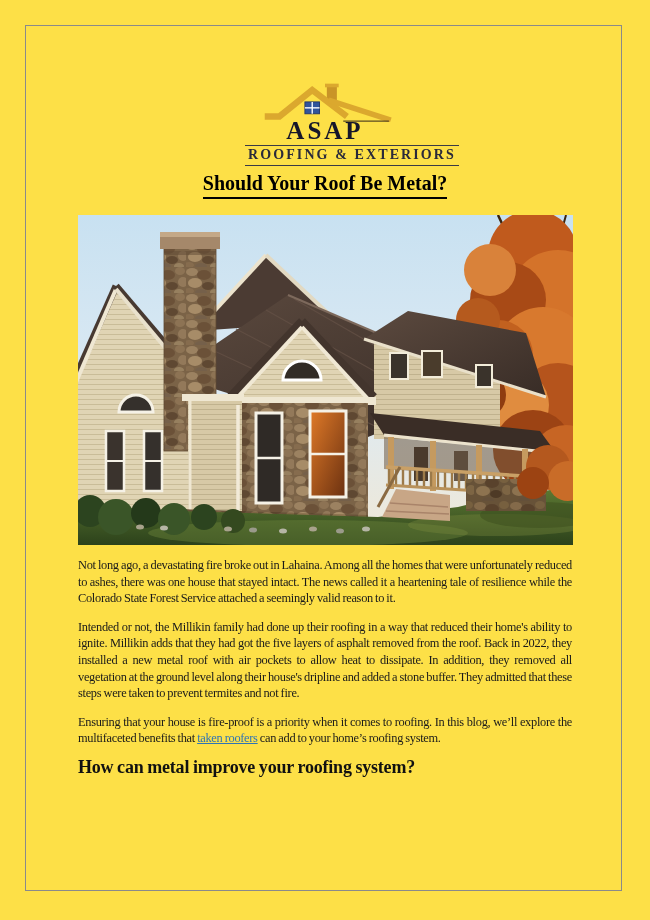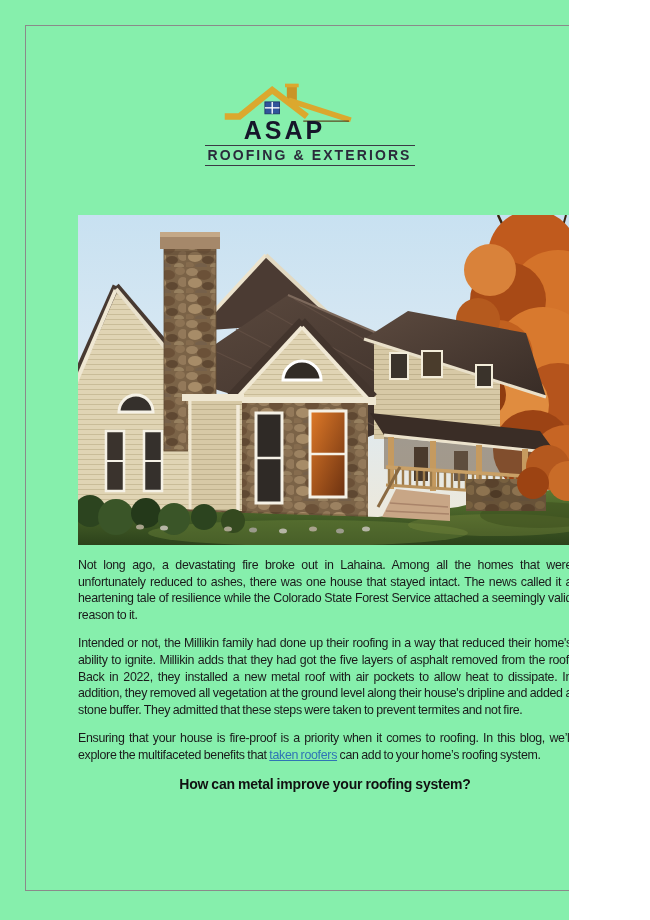--- a/index.html
+++ b/index.html
@@ -1,18 +1,18 @@
 <!DOCTYPE html>
 <html><head>
 <meta charset="utf-8">
 <style>
   html,body{margin:0;padding:0;background:#fff;}
   .page{
-    position:relative;width:569px;height:920px;background:#86efac;overflow:hidden;
-    font-family:Liberation Sans, sans-serif;color:#1a1a1a;
+    position:relative;width:650px;height:920px;background:#fde047;overflow:hidden;
+    font-family:Liberation Serif, serif;color:#1a1a1a;
   }
   .frame{
     position:absolute;left:25px;top:25px;width:597px;height:866px;
     border:1px solid #8a8a8a;box-sizing:border-box;
   }
   .logo{
     position:absolute;top:80px;left:50%;transform:translateX(-50%);
     text-align:center;width:160px;
   }
   .logo-roof{display:block;margin:0 auto;}
@@ -33,22 +33,22 @@
   .hero{
     position:absolute;top:215px;left:78px;width:495px;height:330px;overflow:hidden;
   }
   .bodycopy{
     position:absolute;top:557px;left:78px;width:494px;
     font-size:12.4px;line-height:16.6px;letter-spacing:-0.3px;word-spacing:-0.6px;
     text-align:justify;
   }
   .bodycopy p{margin:0 0 12px 0;}
   .subhead{
-    margin:16px 0 0 0;font-size:14px;font-weight:700;color:#111;
-    text-align:center;letter-spacing:-0.2px;
+    margin:16px 0 0 0;font-size:18px;font-weight:700;color:#111;
+    text-align:left;letter-spacing:-0.2px;
   }
   a.inline-link{color:#2E74B5;text-decoration:underline;cursor:pointer;}
 </style>
 </head>
 <body>
 
 <div class="page">
   <div class="frame"></div>
 
   <div class="logo">
@@ -59,20 +59,21 @@
       <path d="M84,22 L152,44" stroke="#dba82e" stroke-width="6" fill="none"></path>
       <path d="M100,45 L150,45" stroke="#5a4a20" stroke-width="1.5" fill="none"></path>
       <rect x="58" y="24" width="16" height="13" fill="#31549b" stroke="#22356b" stroke-width="1"></rect>
       <line x1="66" y1="24" x2="66" y2="37" stroke="#ffffff" stroke-width="1.5"></line>
       <line x1="58" y1="30.5" x2="74" y2="30.5" stroke="#ffffff" stroke-width="1.5"></line>
     </svg>
     <div class="logo-name">ASAP</div>
     <div class="logo-tagline">ROOFING &amp; EXTERIORS</div>
   </div>
 
+  <h1 class="title"><span>Should Your Roof Be Metal?</span></h1>
 
   <div class="hero">
     <svg width="495" height="330" viewBox="0 0 495 330">
       <defs>
         <linearGradient id="skyG" x1="0" y1="0" x2="0" y2="1">
           <stop offset="0" stop-color="#c8e1f1"></stop>
             <stop offset="0.55" stop-color="#ddeaf3"></stop>
             <stop offset="1" stop-color="#f0e8d6"></stop>
         </linearGradient>
         <linearGradient id="grassG" x1="0" y1="0" x2="0" y2="1">

